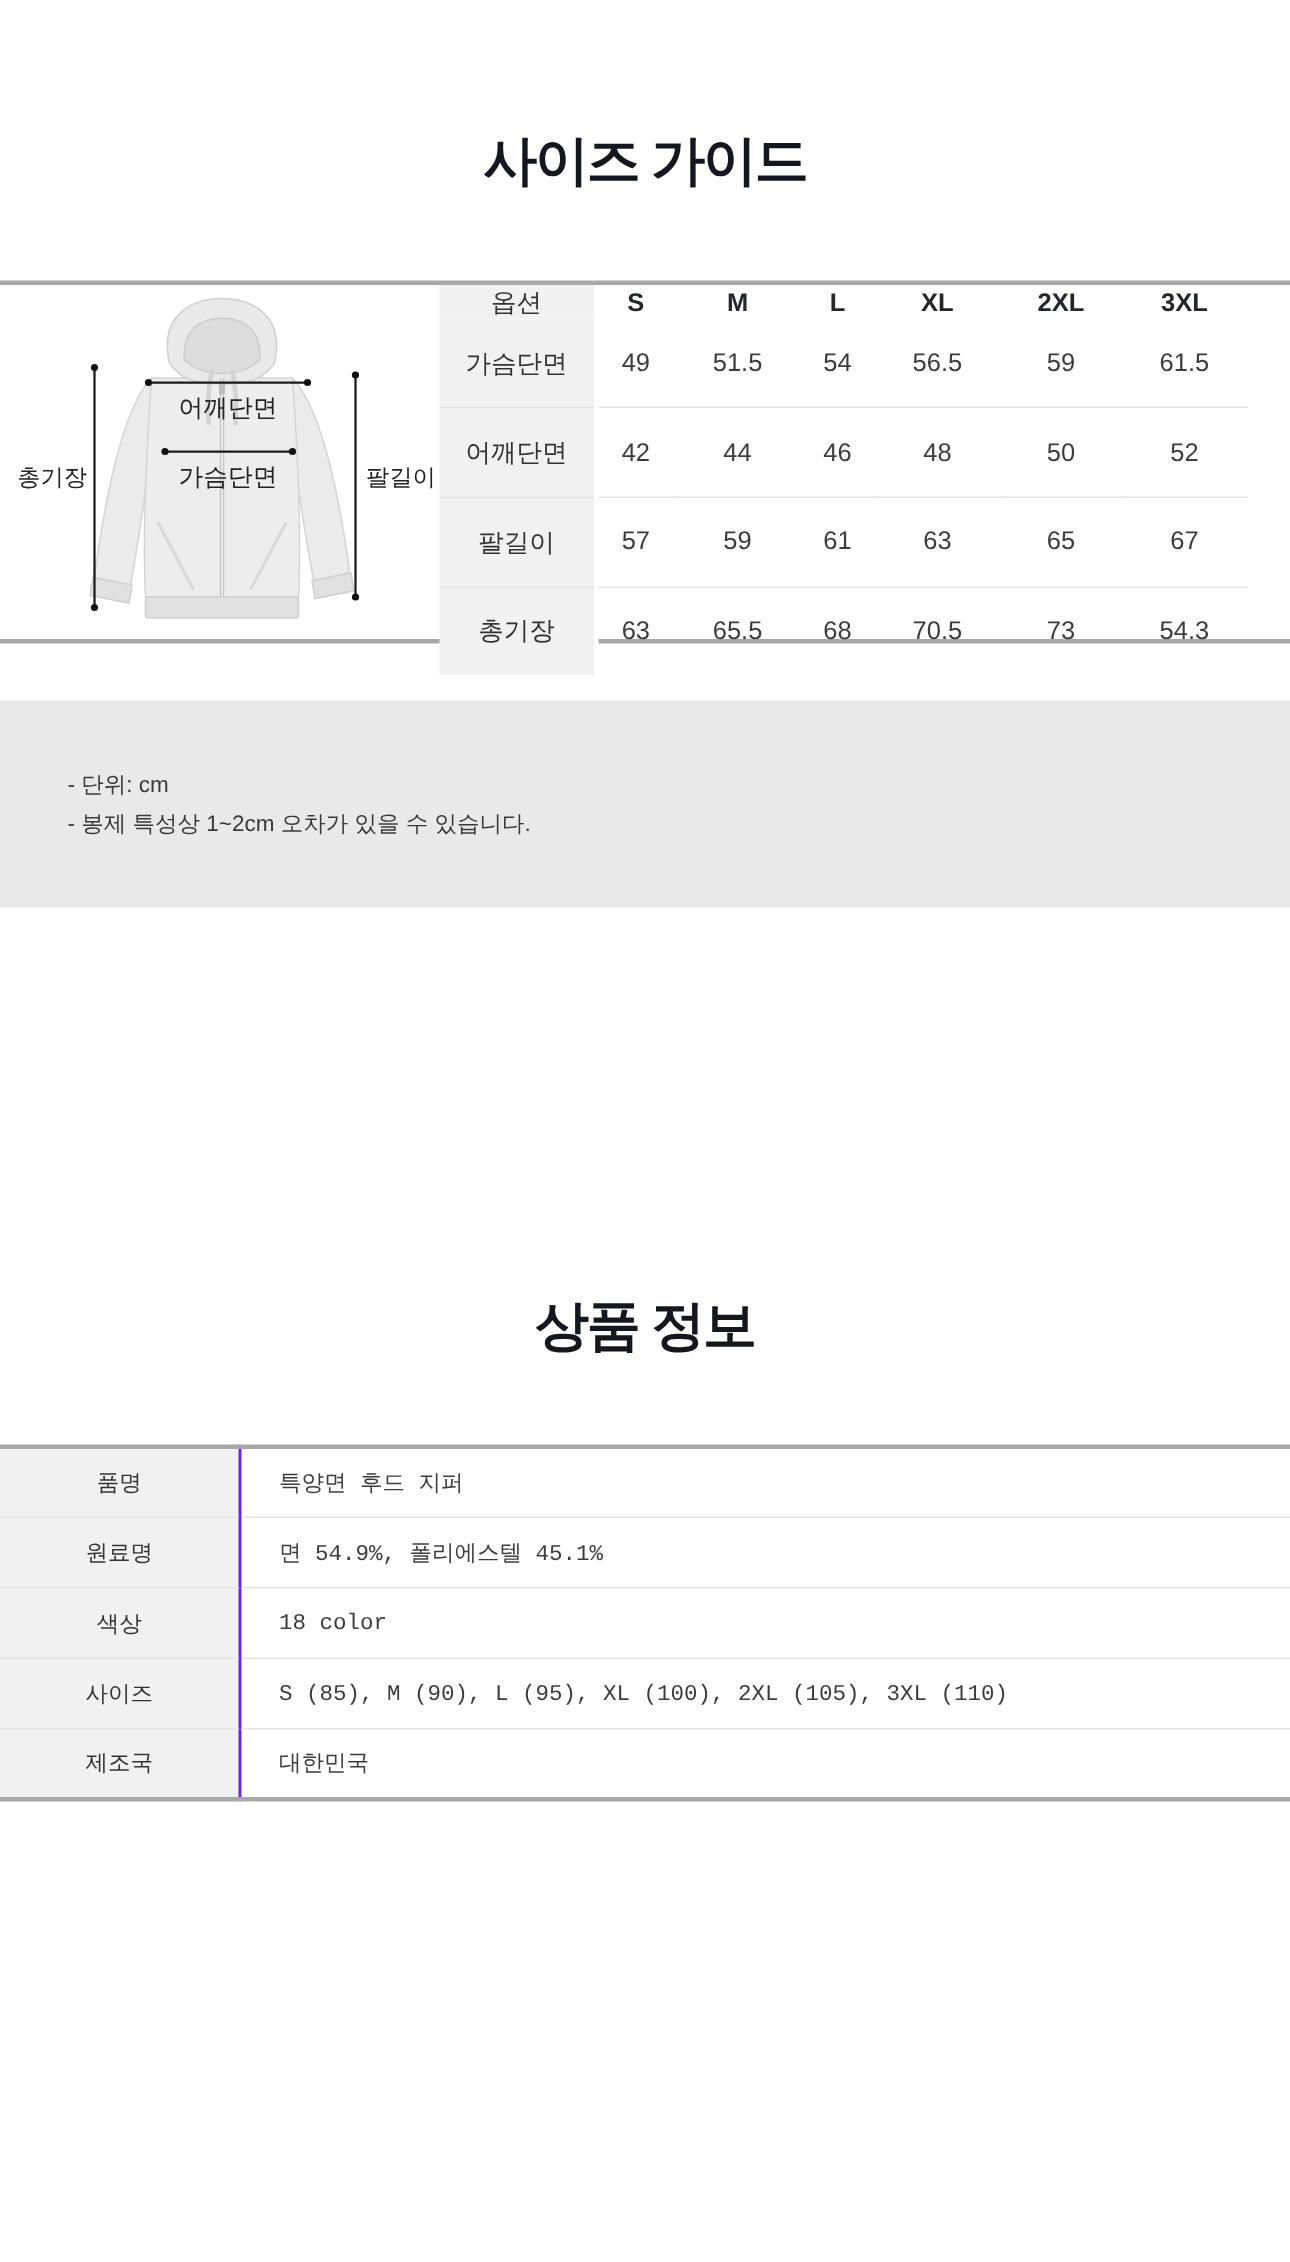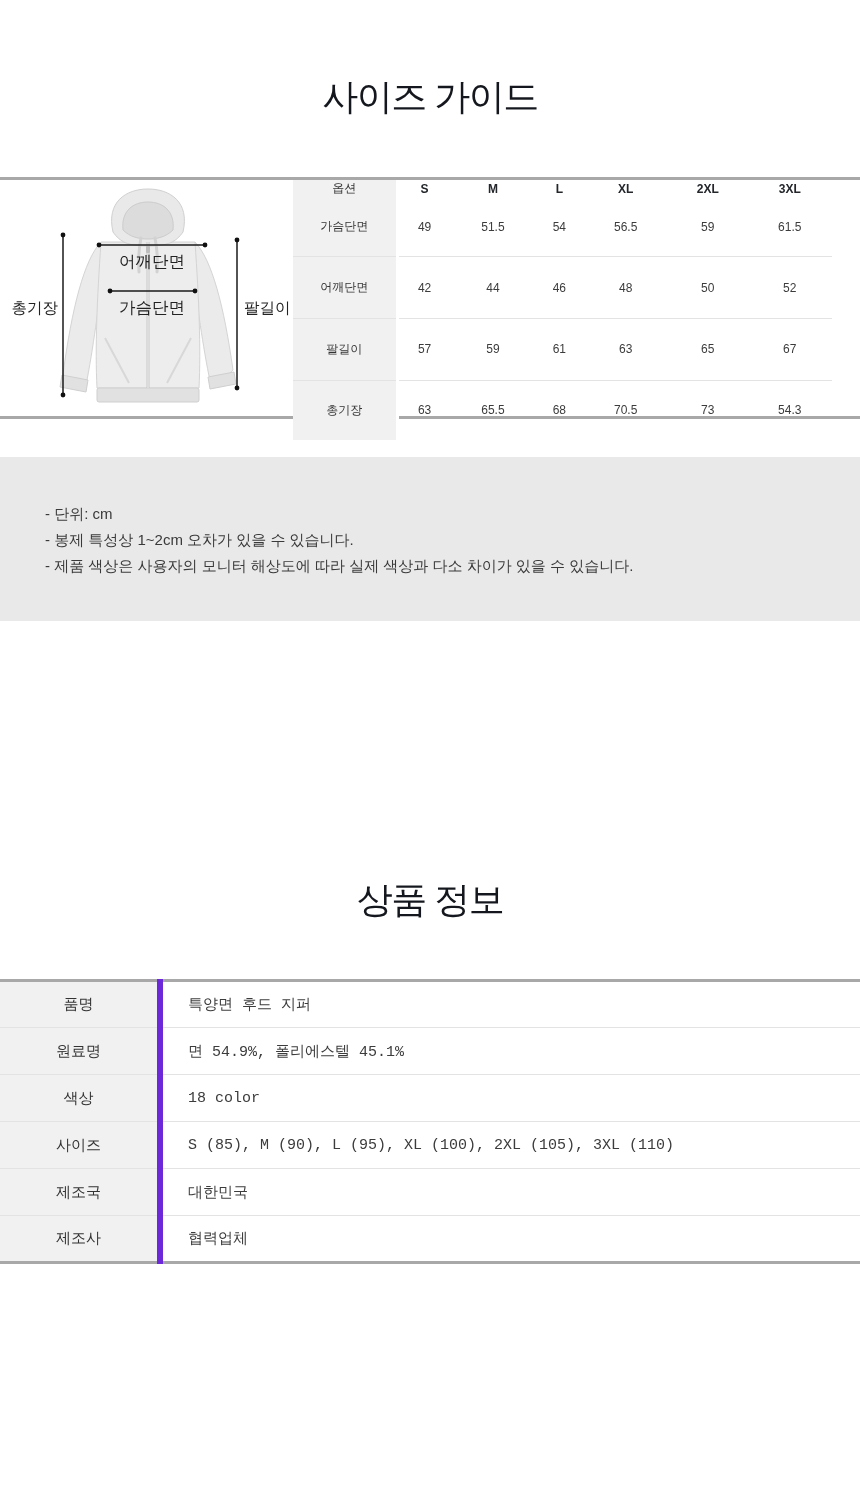--- a/index.html
+++ b/index.html
@@ -1,36 +1,36 @@
 <!DOCTYPE html>
 <html><head>
 <meta charset="utf-8">
 <style>
   html, body { margin:0; padding:0; background:#ffffff; }
   body { font-family:"Liberation Sans","DejaVu Sans",sans-serif; color:#333; }
   .page { width:860px; min-height:1508px; margin:0 auto; background:#fff; overflow:hidden; }
 
   .section-title {
-    margin:0; text-align:center; font-size:36px; font-weight:400;
+    margin:10px; text-align:center; font-size:36px; font-weight:700;
     color:#14171d; letter-spacing:-1.5px; line-height:42px;
   }
   #size-title { padding-top:76px; margin-bottom:59px; }
   #info-title { margin-top:258px; margin-bottom:58px; }
 
   
   .size-section {
     border-top:3px solid #a8a8a8; border-bottom:3px solid #a8a8a8;
     height:236px; display:flex;
   }
   .diagram { width:293px; height:236px; position:relative; flex:none; }
   .diagram svg { display:block; width:293px; height:236px; }
 
   .size-table {
     flex:1; border-collapse:collapse; table-layout:fixed;
-    height:260px; margin-right:28px; font-size:12px; color:#3c3c3c;
+    height:260px; margin-right:28px; font-size:17px; color:#3c3c3c;
   }
   .size-table th, .size-table td {
     text-align:center; vertical-align:middle; padding:0;
     border-bottom:1px solid #e3e3e3; font-weight:400;
   }
   .size-table tr:last-child th, .size-table tr:last-child td { border-bottom:none; }
   .size-table .lbl { background:#f1f1f1; border-right:3px solid #ffffff; color:#333; }
   .size-table thead td { font-weight:700; color:#23262b; }
 
   
@@ -42,21 +42,21 @@
 
   
   .info-table {
     width:100%; border-collapse:collapse; table-layout:fixed;
     border-top:3px solid #a8a8a8; border-bottom:3px solid #a8a8a8;
     font-size:15px; color:#333;
   }
   .info-table tr { height:47px; }
   .info-table th {
     background:#f1f1f1; font-weight:400; text-align:center; vertical-align:middle;
-    border-right:6px solid #6d28d9; border-bottom:1px solid #e3e3e3; padding:0;
+    border-right:2px solid #6d28d9; border-bottom:1px solid #e3e3e3; padding:0;
   }
   .info-table td {
     text-align:left; vertical-align:middle; padding:0 0 0 25px;
     border-bottom:1px solid #e3e3e3; color:#3c3c3c;font-family:Liberation Mono, monospace;
   }
   .info-table tr:last-child th, .info-table tr:last-child td { border-bottom:none; }
 </style>
 </head>
 <body>
 
@@ -177,21 +177,20 @@
           <td>73</td>
           <td>54.3</td>
         </tr>
       </tbody>
     </table>
   </div>
 
   <div class="notes">
     <p>- 단위: cm</p>
     <p>- 봉제 특성상 1~2cm 오차가 있을 수 있습니다.</p>
-    <p>- 제품 색상은 사용자의 모니터 해상도에 따라 실제 색상과 다소 차이가 있을 수 있습니다.</p>
   </div>
 
   <h2 id="info-title" class="section-title">상품 정보</h2>
 
   <table class="info-table">
     <colgroup>
       <col style="width:160px">
       <col>
     </colgroup>
     <tbody>
@@ -208,20 +207,16 @@
         <td>18 color</td>
       </tr>
       <tr>
         <th>사이즈</th>
         <td>S (85), M (90), L (95), XL (100), 2XL (105), 3XL (110)</td>
       </tr>
       <tr>
         <th>제조국</th>
         <td>대한민국</td>
       </tr>
-      <tr>
-        <th>제조사</th>
-        <td>협력업체</td>
-      </tr>
     </tbody>
   </table>
 
 </div>
 
 </body></html>

